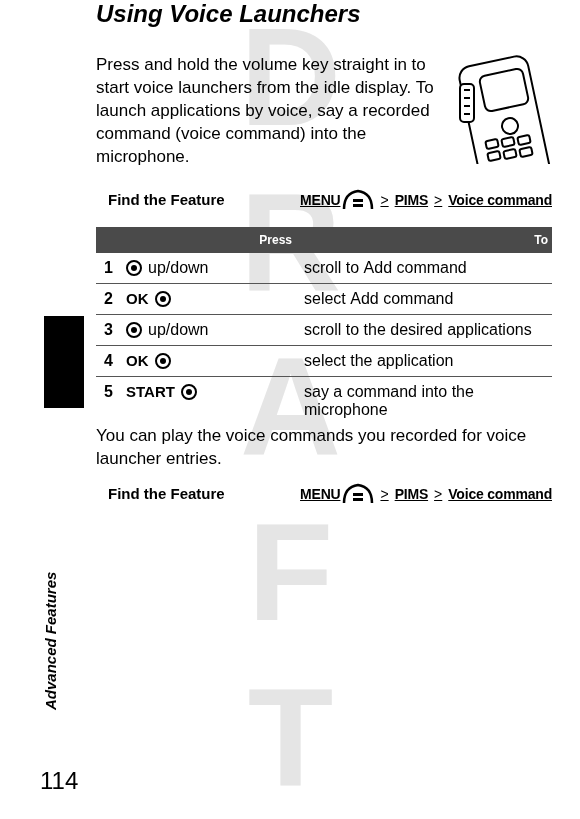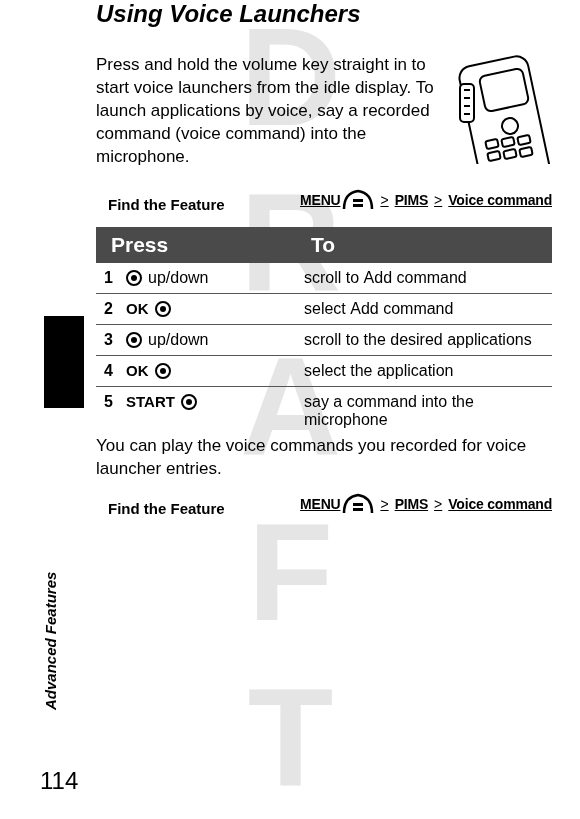--- a/index.html
+++ b/index.html
@@ -25,30 +25,30 @@
     font-weight: 900;
     font-size: 24px;
     margin-bottom: 26px;
   }
   .para {
     font-size: 17px;
     line-height: 1.35;
     margin-bottom: 10px;
   }
   .phone-illust { float: right; width: 100px; height: 110px; margin-left: 6px; }
-  .ftf-row { display: flex; align-items: flex-end; margin: 8px 0 14px 12px; }
+  .ftf-row { display: flex; align-items: center; margin: 8px 0 14px 12px; }
   .ftf-label { font-weight: 900; font-size: 15px; min-width: 140px; }
   .ftf-path { display: flex; align-items: center; font-size: 14px; flex-wrap: wrap; gap: 2px; margin-left: auto; text-decoration: underline; }
   .condensed { font-family: "Arial Narrow", Arial, sans-serif; font-stretch: condensed; font-weight: 900; letter-spacing: -0.2px; }
   .gt { margin: 0 4px; }
   .menu-key { width: 32px; height: 26px; }
   .table { width: 100%; border-collapse: collapse; margin-top: 4px; }
   .table thead th {
-    background: #4a4a4a; color: #fff; text-align: left;
-    font-weight: 700; font-size: 21px; padding: 6px 15px;
+    background: #4a4a4a; color: #fff; text-align: right;
+    font-weight: 700; font-size: 12px; padding: 6px 4px;
   }
   .table thead th:first-child { width: 200px; }
   .table tbody td { padding: 6px 8px; vertical-align: top; font-size: 16px; border-bottom: 1px solid #555; }
   .table tbody tr.no-border td { border-bottom: none; }
   .table tbody tr.thick td { border-bottom: 3px solid #333; }
   .step-no { display: inline-block; width: 16px; font-weight: 700; }
   .press-cell { display: flex; align-items: center; gap: 6px; }
   .softkey { font-family: "Arial Narrow", Arial, sans-serif; font-stretch: condensed; font-weight: 900; font-size: 15px; }
   .dot-btn {
     display: inline-block; width: 16px; height: 16px; border: 2.5px solid #000; border-radius: 50%;

